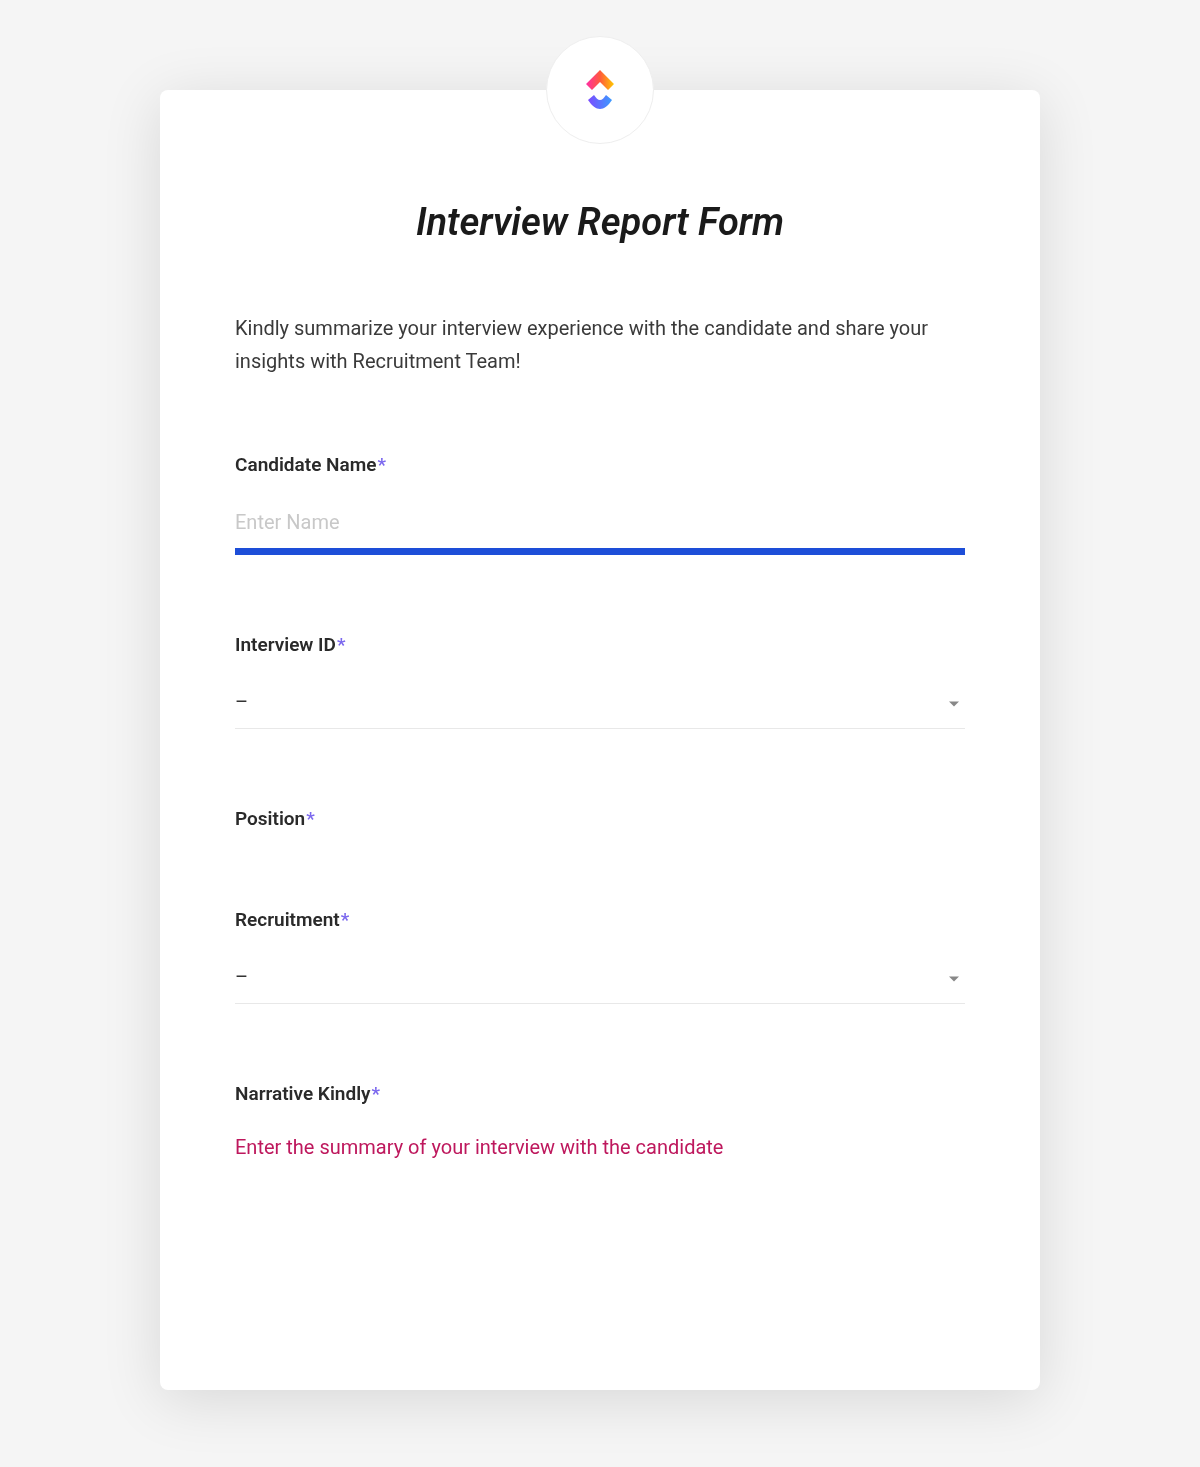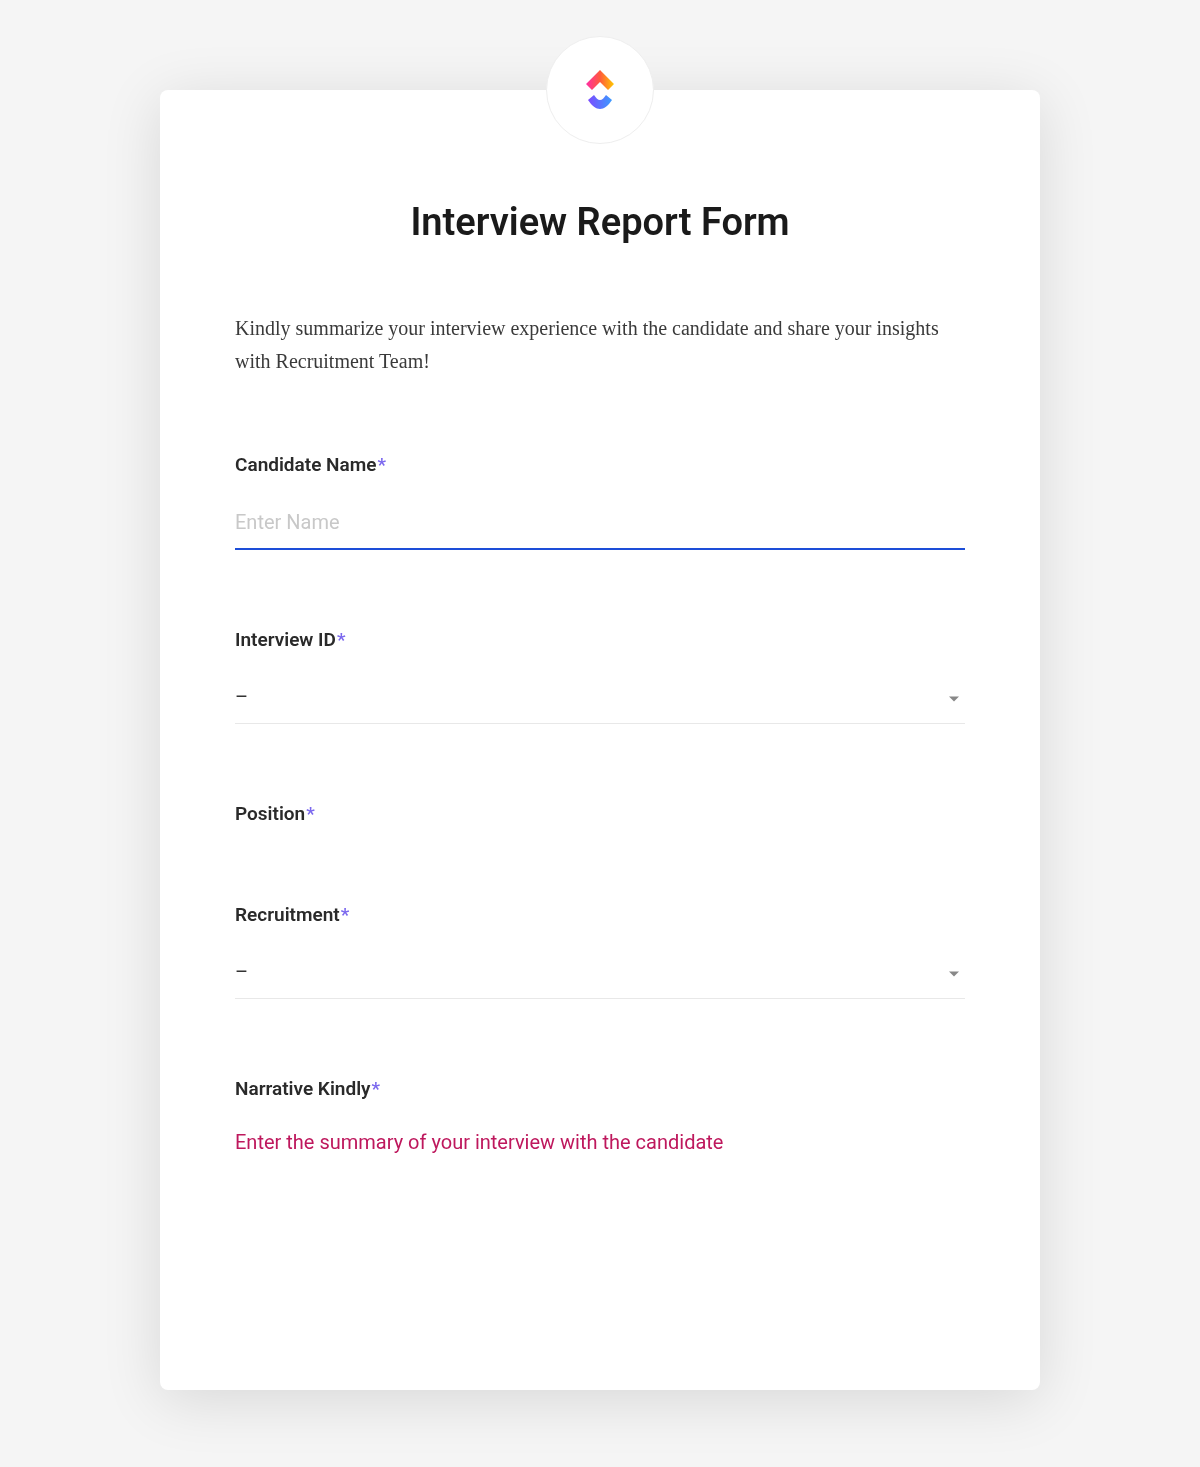--- a/index.html
+++ b/index.html
@@ -41,47 +41,47 @@
     .logo-svg {
       width: 56px;
       height: 56px;
     }
     .form-title {
       text-align: center;
       font-size: 38px;
       font-weight: 600;
       color: #1a1a1a;
       margin-bottom: 68px;
+      font-style: italic;
     }
     .form-description {
       font-size: 20px;
       color: #3a3a3a;
       line-height: 1.65;
       margin-bottom: 75px;
-      font-family: Liberation Serif, serif;
     }
     .form-field {
       margin-bottom: 78px;
       margin-top: 30px;
     }
     .field-label {
       font-size: 19px;
       font-weight: 600;
       color: #2a2a2a;
       display: block;
       margin-bottom: 26px;
     }
     .required-asterisk {
       color: #7b68ee;
       margin-left: 1px;
     }
     .text-input {
       width: 100%;
       border: none;
-      border-bottom: 2px solid #1d4ed8;
+      border-bottom: 7px solid #1d4ed8;
       font-size: 20px;
       padding: 8px 0 14px 0;
       outline: none;
       color: #333;
       background: transparent;
       font-family: inherit;
     }
     .text-input::placeholder {
       color: #c8c8c8;
     }

